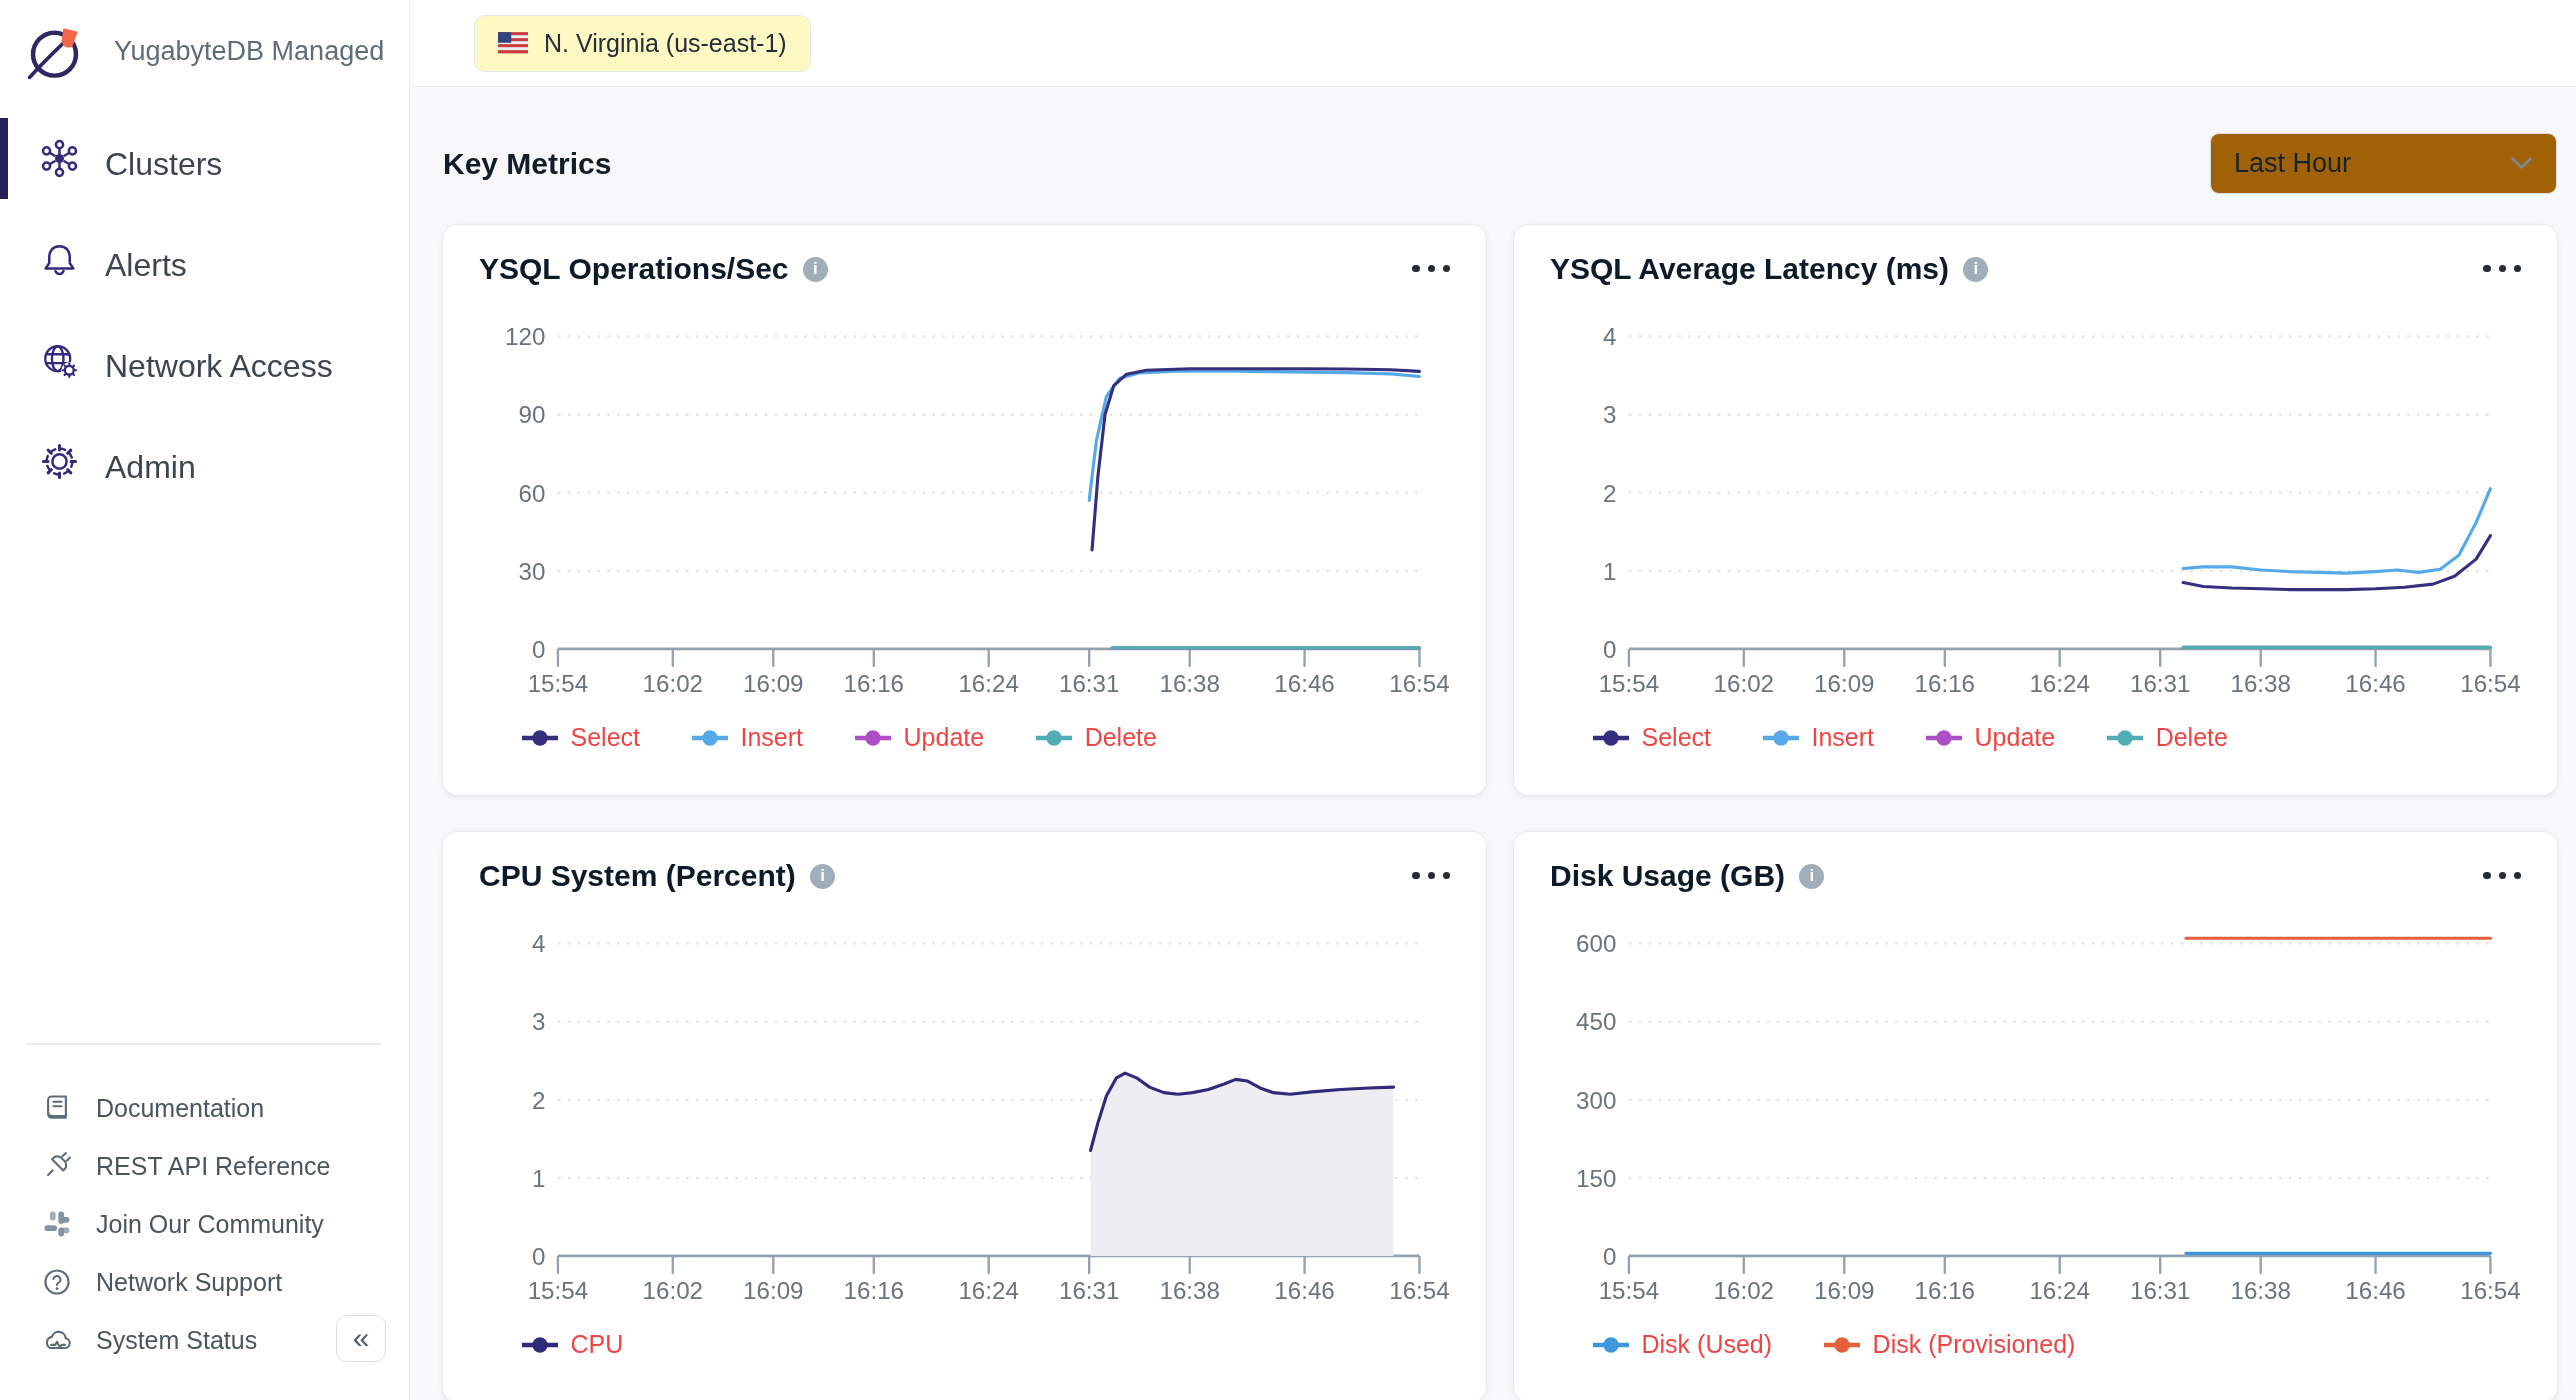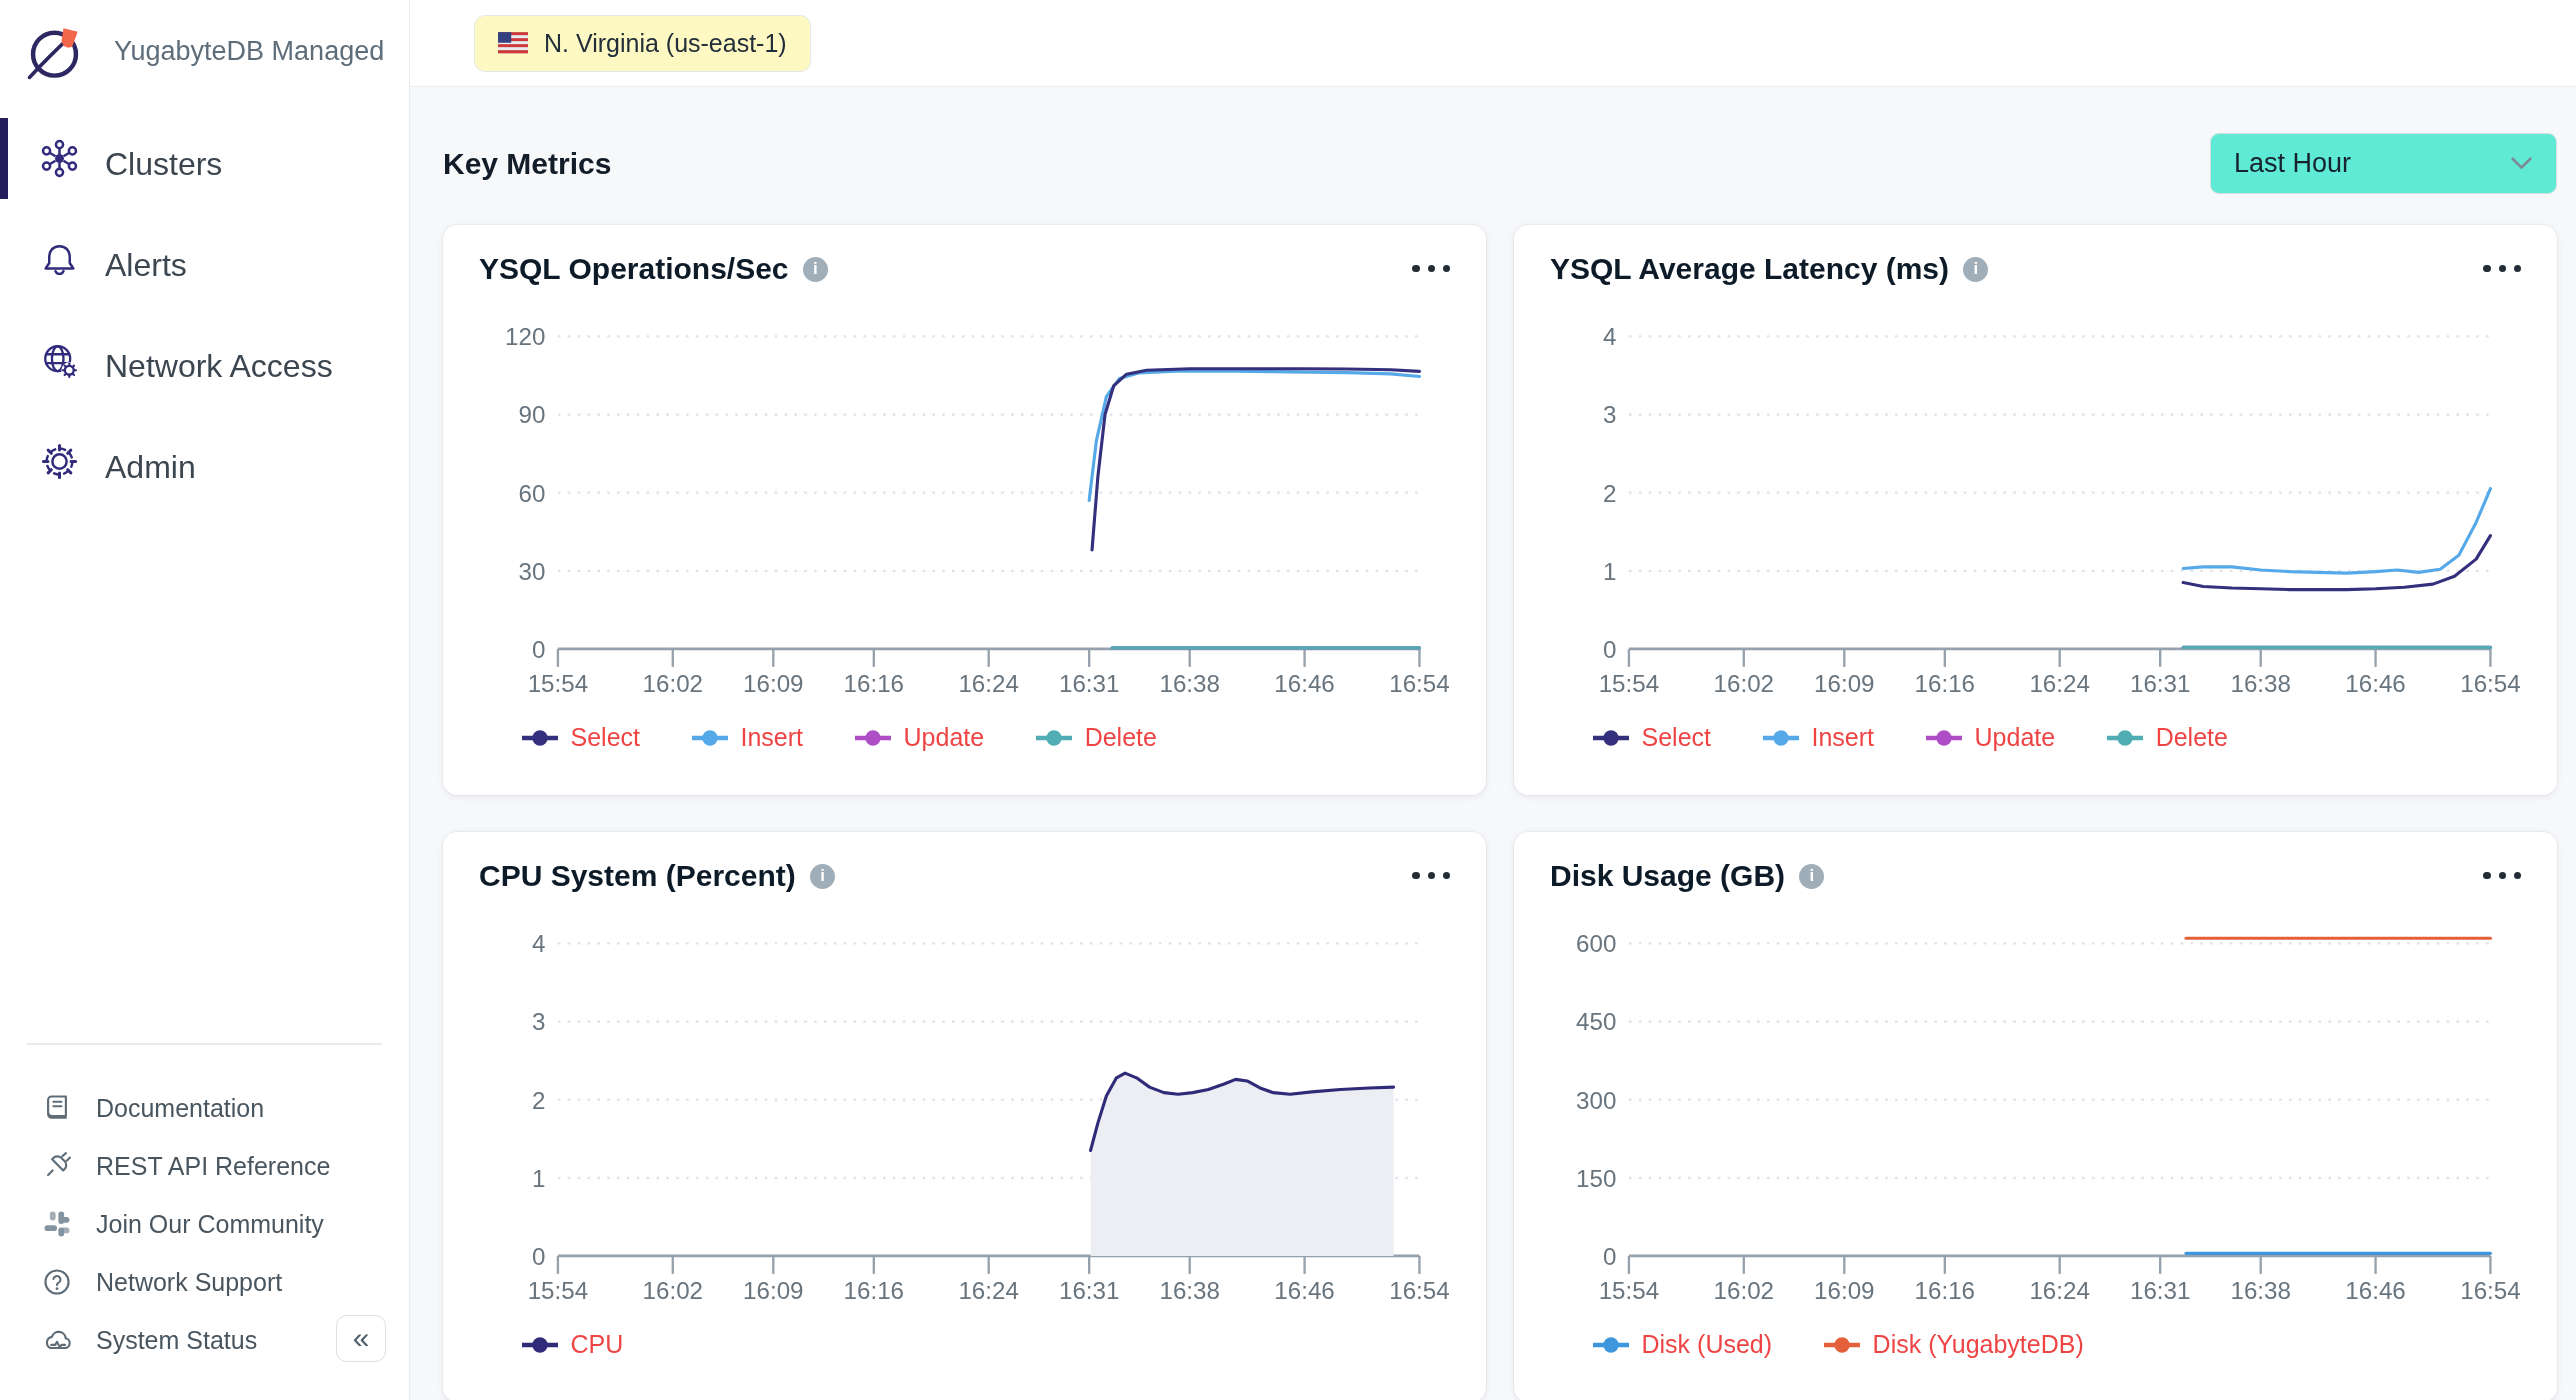--- a/index.html
+++ b/index.html
@@ -32,21 +32,21 @@
   .topbar { height:87px; background:#fff; border-bottom:1.8px solid #ECEFF2;
     display:flex; align-items:center; padding-left:64px; }
   .region-chip { display:flex; align-items:center; gap:16px; height:57px; padding:0 23px;
     border:1.8px solid #E3E8EC; border-radius:10.7px; background:#fef9c3; font-size:25px;
     color:#222E3A; cursor:pointer; }
   .content { padding:46px 20px 0 33px; }
   .content-head { display:flex; justify-content:space-between; align-items:center; height:61px; }
   .page-heading { font-size:30px; font-weight:700; color:#121D29; }
   .range-select { width:347px; height:61px; display:flex; align-items:center;
     justify-content:space-between; padding:4px 23px; font-size:27px; color:#17232F;
-    border:1.8px solid #D6DEE4; border-radius:9px; background:#5eead4; cursor:pointer; }
+    border:1.8px solid #D6DEE4; border-radius:9px; background:#a16207; cursor:pointer; }
 
   .grid { margin-top:31px; display:grid; grid-template-columns:1fr 1fr; gap:37px 28px; }
   .card { background:#fff; border-radius:14.3px; height:570px; padding:0 36px;
     box-shadow:0 1.8px 7.2px rgba(16,30,54,.07), 0 0 0 0.9px rgba(16,30,54,.035); }
   .card-head { display:flex; justify-content:space-between; align-items:flex-start;
     padding-top:27px; height:72px; }
   .card-title { font-size:30px; font-weight:700; color:#0D1B29; display:flex;
     align-items:center; gap:14.3px; }
   .info-dot { width:25px; height:25px; border-radius:50%; background:#9FAEB9; color:#fff;
     font-size:17px; font-weight:700; display:flex; align-items:center; justify-content:center;
@@ -485,21 +485,21 @@
          <line x1="1" y1="11" x2="39" y2="11" stroke="#3E97DC" stroke-width="5" stroke-linecap="round"></line>
          <circle cx="20" cy="11" r="8.5" fill="#3E97DC"></circle>
        </svg>
        <span class="legend-label">Disk (Used)</span>
                 </div>
                 <div class="legend-item">
                   <svg width="36" height="20" viewBox="0 0 40 22">
          <line x1="1" y1="11" x2="39" y2="11" stroke="#E4603A" stroke-width="5" stroke-linecap="round"></line>
          <circle cx="20" cy="11" r="8.5" fill="#E4603A"></circle>
        </svg>
-       <span class="legend-label">Disk (YugabyteDB)</span>
+       <span class="legend-label">Disk (Provisioned)</span>
                 </div>
               </div>
             </div>
         </div>
       </div>
     </div>
   </div>
 </div>
 
 

